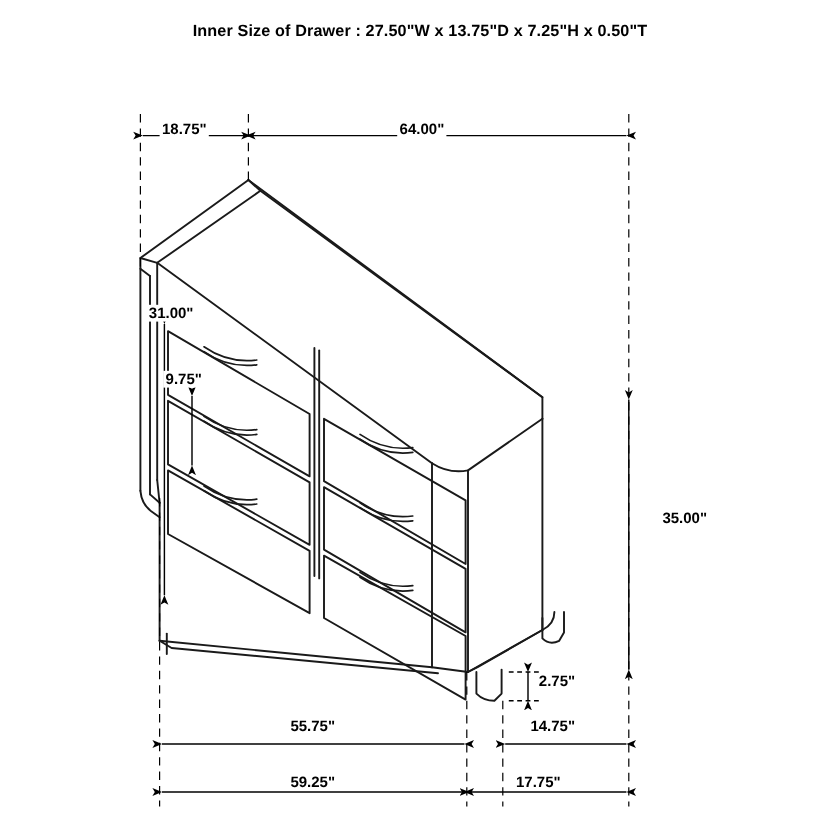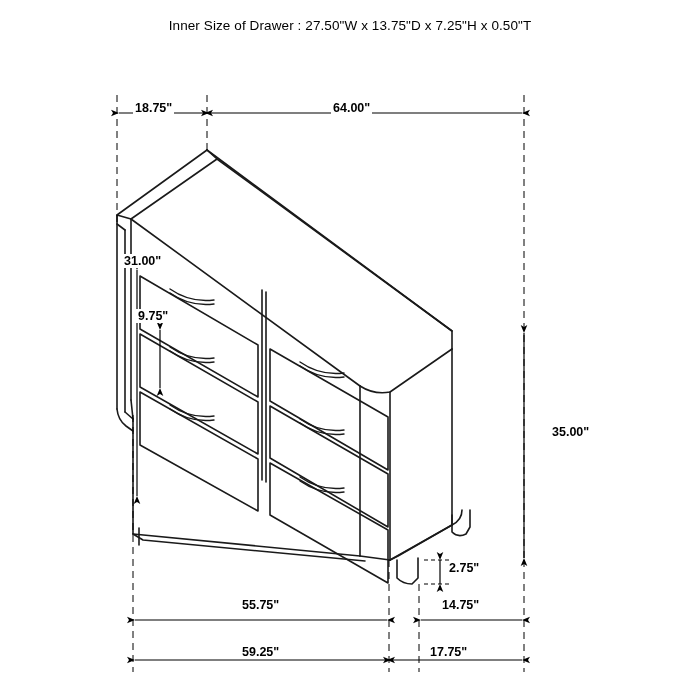--- a/index.html
+++ b/index.html
@@ -20,21 +20,21 @@
     width: 700px;
     height: 700px;
   }
   .title {
     position: absolute;
     top: 18px;
     left: 0;
     width: 700px;
     text-align: center;
     font-size: 13.5px;
-    font-weight: normal;
+    font-weight: bold;
     letter-spacing: 0.1px;
   }
   svg.diagram {
     position: absolute;
     top: 0;
     left: 0;
     width: 700px;
     height: 700px;
   }
   .dimlabel {

